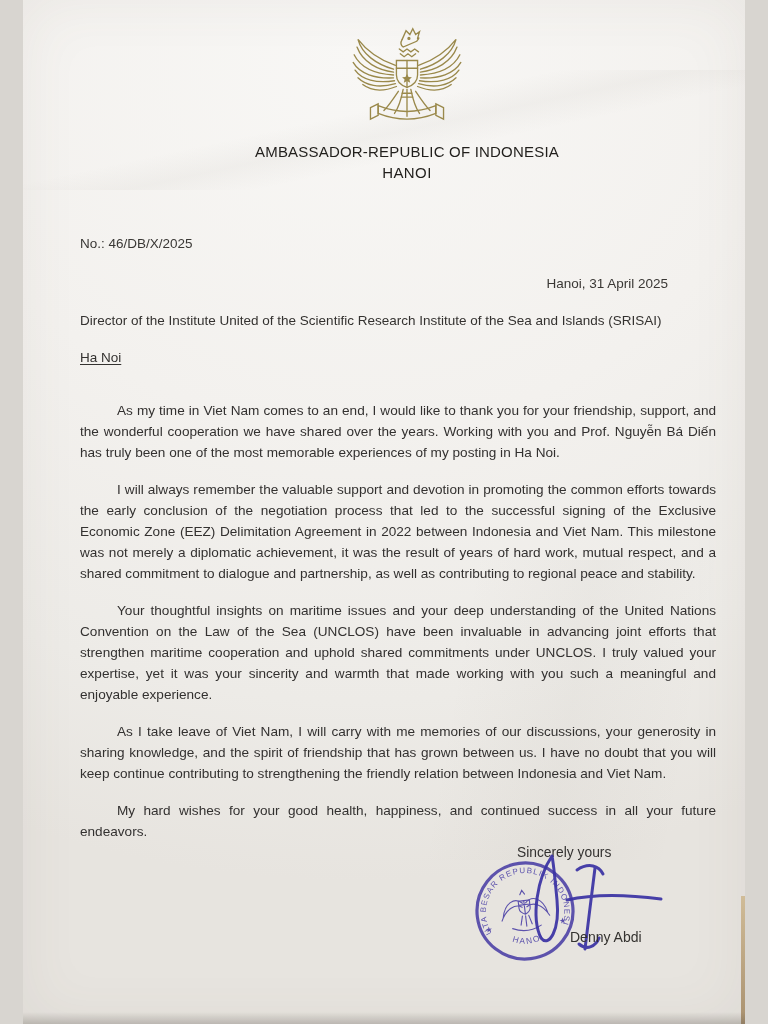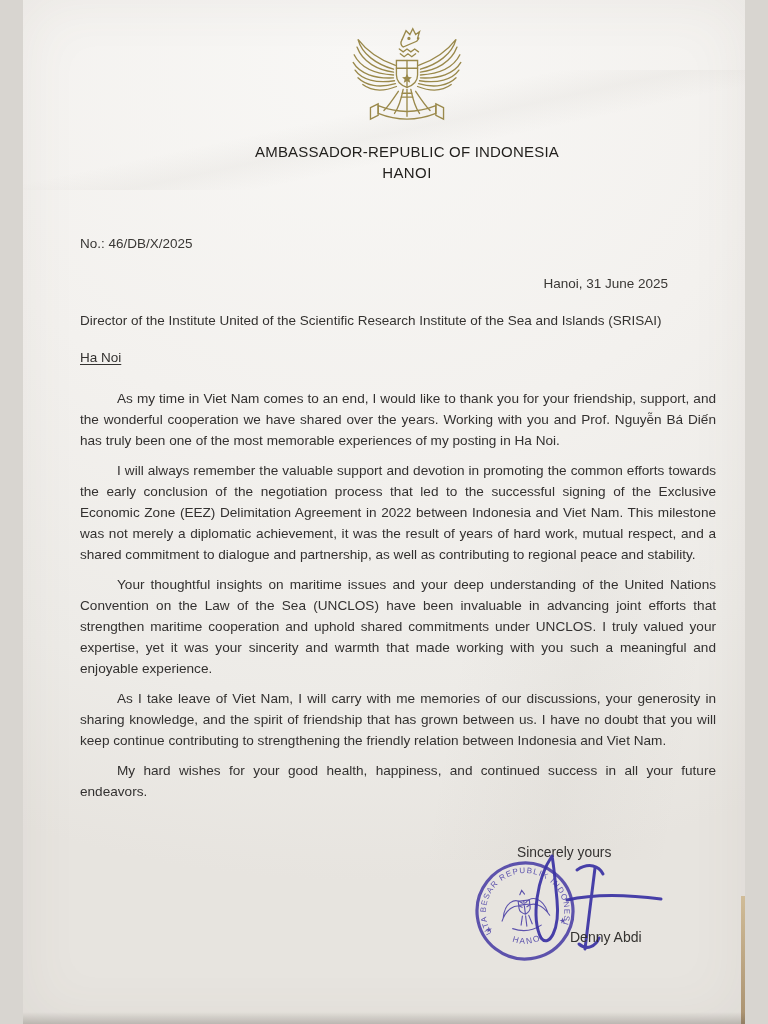--- a/index.html
+++ b/index.html
@@ -28,21 +28,21 @@
   .ref{position:absolute;left:57px;top:236px;font-size:13.5px;color:#3a3835;}
   .dateline{position:absolute;right:77px;top:276px;font-size:13.5px;color:#3a3835;}
 
   .recipient{position:absolute;left:57px;top:306px;white-space:nowrap;}
   .recipient .name{font-size:14.5px;font-weight:bold;color:#26241f;}
   .recipient .title{margin-top:7px;font-size:13.5px;}
   .recipient .city{margin-top:22px;font-size:13.5px;text-decoration:underline;text-underline-offset:2px;}
 
   .letter-body{position:absolute;left:57px;top:384px;width:636px;
     font-size:13.6px;line-height:21px;text-align:justify;color:#333130;}
-  .letter-body p{margin:4px 0 9px;text-indent:37px;}
+  .letter-body p{margin:16px 0 9px;text-indent:37px;}
 
   .valediction{position:absolute;left:494px;top:845px;font-size:13.8px;color:#333130;}
   .stamp{position:absolute;left:450px;top:859px;transform:rotate(-7deg);opacity:.88;}
   .signature{position:absolute;left:496px;top:848px;opacity:.92;}
   .signer-name{position:absolute;left:510px;top:929px;font-size:14px;color:#34322f;margin-left:37px;}
 </style>
 </head>
 <body>
 
 <div class="page">
@@ -91,21 +91,21 @@
 
       <path d="M22,87 L30,83 L30,95 L22,99 Z"></path>
       <path d="M98,87 L90,83 L90,95 L98,99 Z"></path>
       <path d="M30,85 Q60,97 90,85 L90,93 Q60,105 30,93 Z"></path>
     </svg>
     <div class="org-line">AMBASSADOR-REPUBLIC OF INDONESIA</div>
     <div class="city-line">HANOI</div>
   </div>
 
   <div class="ref">No.: 46/DB/X/2025</div>
-  <div class="dateline">Hanoi, 31 June 2025</div>
+  <div class="dateline">Hanoi, 31 April 2025</div>
 
   <div class="recipient">
     <div class="title">Director of the Institute United of the Scientific Research Institute of the Sea and Islands (SRISAI)</div>
     <div class="city">Ha Noi</div>
   </div>
 
   <div class="letter-body">
     <p>As my time in Viet Nam comes to an end, I would like to thank you for your friendship, support, and the wonderful cooperation we have shared over the years. Working with you and Prof. Nguyễn Bá Diến has truly been one of the most memorable experiences of my posting in Ha Noi.</p>
     <p>I will always remember the valuable support and devotion in promoting the common efforts towards the early conclusion of the negotiation process that led to the successful signing of the Exclusive Economic Zone (EEZ) Delimitation Agreement in 2022 between Indonesia and Viet Nam. This milestone was not merely a diplomatic achievement, it was the result of years of hard work, mutual respect, and a shared commitment to dialogue and partnership, as well as contributing to regional peace and stability.</p>
     <p>Your thoughtful insights on maritime issues and your deep understanding of the United Nations Convention on the Law of the Sea (UNCLOS) have been invaluable in advancing joint efforts that strengthen maritime cooperation and uphold shared commitments under UNCLOS. I truly valued your expertise, yet it was your sincerity and warmth that made working with you such a meaningful and enjoyable experience.</p>

